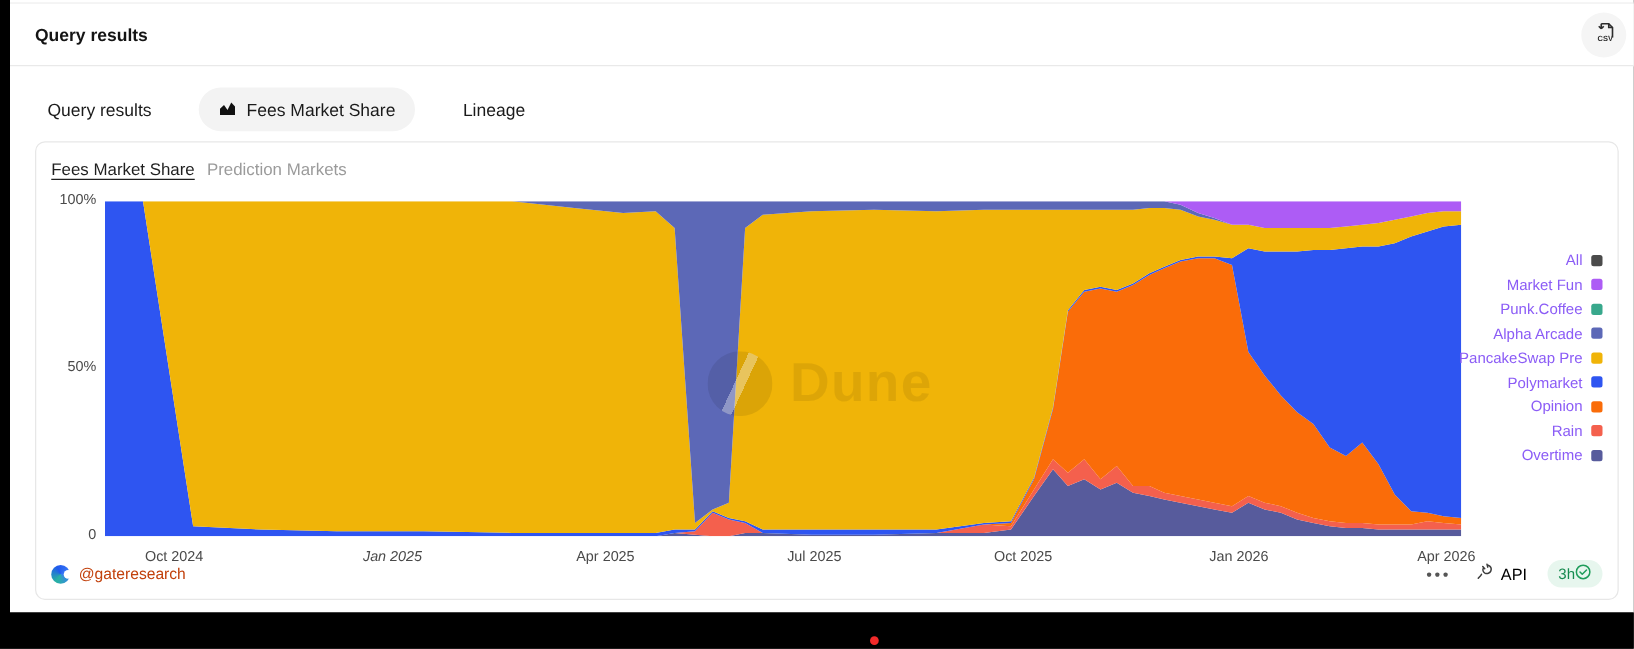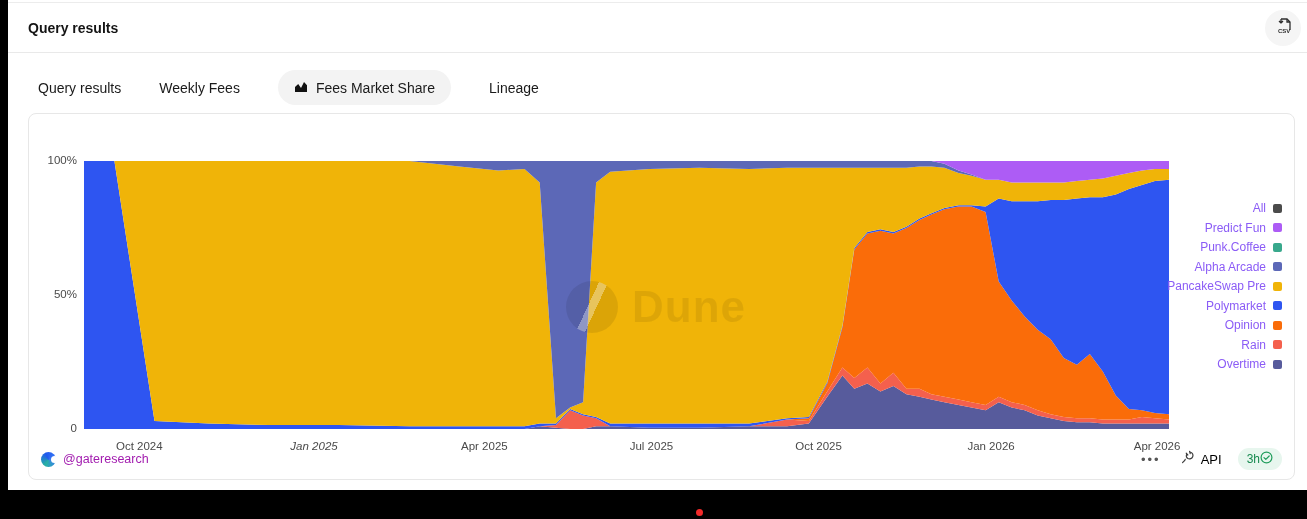--- a/index.html
+++ b/index.html
@@ -50,21 +50,21 @@
   .legend-swatch { width:9px; height:9px; border-radius:2px; flex:0 0 auto; }
 
   
   .pfoot { position:absolute; bottom:8px; left:12px; right:12px; height:24px;
            display:flex; align-items:center; justify-content:space-between; }
   .pfoot-left { display:flex; align-items:center; gap:7px; }
   .dune-logo { width:15px; height:15px; border-radius:50%; position:relative;
                background: conic-gradient(from 210deg, #28b2a2, #2059ee 35%, #3b7bf6 65%, #28b2a2); }
   .dune-logo::after { content:""; position:absolute; right:-2px; top:4px; width:7px; height:7px;
                       border-radius:50%; background:#fff; }
-  .author { font-size:12.5px; color:#a21caf; text-decoration:none; }
+  .author { font-size:12.5px; color:#c2410c; text-decoration:none; }
   .pfoot-right { display:flex; align-items:center; gap:16px; }
   .dots-btn { background:none; border:none; font-size:13px; color:#555; letter-spacing:2px; cursor:pointer; padding:2px 4px; }
   .api-btn { background:none; border:none; display:flex; align-items:center; gap:5px;
              font-size:13px; color:#000000; cursor:pointer; font-family:inherit; }
   .badge { display:flex; align-items:center; background:#e7f6ee; color:#178a50;
            border:none; border-radius:999px; padding:3px 9px; font-size:12px; cursor:pointer; font-family:inherit; }
 
   
   .bottom-bar { position:absolute; top:490px; left:0; width:1307px; height:29px; background:#000; }
   .red-dot { position:absolute; left:696px; top:19px; width:7px; height:7px; border-radius:50%; background:#f32a2a; }
@@ -84,33 +84,36 @@
           <path d="M14 3 v3 h3" fill="none" stroke="#2e2e2e" stroke-width="1.3"></path>
           <path d="M8 3 v4 M8 7 l-2 -2 M8 7 l2 -2" fill="none" stroke="#2e2e2e" stroke-width="1.3"></path>
           <text x="5" y="17" font-size="6" font-weight="bold" fill="#2e2e2e" font-family="Liberation Sans, sans-serif">CSV</text>
         </svg>
       </span>
     </button>
   </header>
 
   <nav class="tabs">
     <button class="tab">Query results</button>
-    <button class="tab">Weekly Fees</button>
     <button class="tab active">
       <span>
         <svg width="14" height="14" viewBox="0 0 14 14">
           <path d="M1 13 L1 8 L4.2 5 L7 9 L10 3 L13 6.2 L13 13 Z" fill="#111"></path>
         </svg>
       </span>
       <span>Fees Market Share</span>
     </button>
     <button class="tab">Lineage</button>
   </nav>
 
   <section class="panel">
+    <div class="panel-head">
+      <span class="panel-title">Fees Market Share</span>
+      <span class="panel-subtitle">Prediction Markets</span>
+    </div>
 
     <span class="ylab ylab-100">100%</span>
     <span class="ylab ylab-50">50%</span>
     <span class="ylab ylab-0">0</span>
 
     <div class="plot">
       <svg id="chart-svg" viewBox="0 0 1085 268" preserveAspectRatio="none">
           <path d="M0.0 268.0 L30.4 268.0 L70.5 268.0 L124.8 268.0 L185.5 268.0 L255.0 268.0 L325.5 268.0 L375.4 268.0 L414.5 268.0 L440.5 268.0 L455.7 265.3 L472.0 266.7 L486.1 268.0 L499.1 268.0 L512.1 265.3 L526.2 265.3 L565.3 266.7 L615.2 266.7 L665.1 265.3 L703.1 265.3 L724.8 262.6 L743.2 235.8 L758.4 214.4 L770.3 227.8 L783.4 222.4 L796.4 230.5 L809.4 225.1 L822.4 233.2 L835.5 235.8 L847.4 238.5 L860.4 241.2 L874.5 243.9 L887.5 246.6 L901.6 249.2 L914.7 241.2 L927.7 246.6 L940.7 249.2 L953.7 254.6 L966.7 257.3 L979.8 260.0 L992.8 261.3 L1005.8 261.3 L1018.8 262.6 L1031.8 262.6 L1044.9 262.6 L1057.9 262.6 L1070.9 262.6 L1085.0 262.6 L1085.0 268.0 L1070.9 268.0 L1057.9 268.0 L1044.9 268.0 L1031.8 268.0 L1018.8 268.0 L1005.8 268.0 L992.8 268.0 L979.8 268.0 L966.7 268.0 L953.7 268.0 L940.7 268.0 L927.7 268.0 L914.7 268.0 L901.6 268.0 L887.5 268.0 L874.5 268.0 L860.4 268.0 L847.4 268.0 L835.5 268.0 L822.4 268.0 L809.4 268.0 L796.4 268.0 L783.4 268.0 L770.3 268.0 L758.4 268.0 L743.2 268.0 L724.8 268.0 L703.1 268.0 L665.1 268.0 L615.2 268.0 L565.3 268.0 L526.2 268.0 L512.1 268.0 L499.1 268.0 L486.1 268.0 L472.0 268.0 L455.7 268.0 L440.5 268.0 L414.5 268.0 L375.4 268.0 L325.5 268.0 L255.0 268.0 L185.5 268.0 L124.8 268.0 L70.5 268.0 L30.4 268.0 L0.0 268.0 Z" fill="#575b9c"></path>
           <path d="M0.0 268.0 L30.4 268.0 L70.5 268.0 L124.8 268.0 L185.5 268.0 L255.0 268.0 L325.5 268.0 L375.4 268.0 L414.5 268.0 L440.5 268.0 L455.7 265.3 L472.0 264.0 L486.1 249.2 L499.1 254.6 L512.1 257.3 L526.2 265.3 L565.3 266.7 L615.2 266.7 L665.1 265.3 L703.1 258.6 L724.8 260.0 L743.2 230.5 L758.4 206.4 L770.3 217.1 L783.4 206.4 L796.4 222.4 L809.4 211.7 L822.4 227.8 L835.5 227.8 L847.4 233.2 L860.4 235.8 L874.5 238.5 L887.5 241.2 L901.6 243.9 L914.7 235.8 L927.7 241.2 L940.7 243.9 L953.7 249.2 L966.7 253.3 L979.8 255.9 L992.8 257.3 L1005.8 257.3 L1018.8 258.6 L1031.8 258.6 L1044.9 258.6 L1057.9 255.9 L1070.9 257.3 L1085.0 258.6 L1085.0 262.6 L1070.9 262.6 L1057.9 262.6 L1044.9 262.6 L1031.8 262.6 L1018.8 262.6 L1005.8 261.3 L992.8 261.3 L979.8 260.0 L966.7 257.3 L953.7 254.6 L940.7 249.2 L927.7 246.6 L914.7 241.2 L901.6 249.2 L887.5 246.6 L874.5 243.9 L860.4 241.2 L847.4 238.5 L835.5 235.8 L822.4 233.2 L809.4 225.1 L796.4 230.5 L783.4 222.4 L770.3 227.8 L758.4 214.4 L743.2 235.8 L724.8 262.6 L703.1 265.3 L665.1 265.3 L615.2 266.7 L565.3 266.7 L526.2 265.3 L512.1 265.3 L499.1 268.0 L486.1 268.0 L472.0 266.7 L455.7 265.3 L440.5 268.0 L414.5 268.0 L375.4 268.0 L325.5 268.0 L255.0 268.0 L185.5 268.0 L124.8 268.0 L70.5 268.0 L30.4 268.0 L0.0 268.0 Z" fill="#f4604d"></path>
           <path d="M0.0 268.0 L30.4 268.0 L70.5 268.0 L124.8 268.0 L185.5 268.0 L255.0 268.0 L325.5 268.0 L375.4 268.0 L414.5 268.0 L440.5 268.0 L455.7 265.3 L472.0 264.0 L486.1 249.2 L499.1 254.6 L512.1 257.3 L526.2 265.3 L565.3 266.7 L615.2 266.7 L665.1 265.3 L703.1 258.6 L724.8 257.3 L743.2 222.4 L758.4 166.2 L770.3 88.4 L783.4 72.4 L796.4 69.7 L809.4 72.4 L822.4 67.0 L835.5 59.0 L847.4 53.6 L860.4 48.2 L874.5 45.6 L887.5 45.6 L901.6 50.9 L914.7 120.6 L927.7 139.4 L940.7 155.4 L953.7 168.8 L966.7 178.2 L979.8 197.0 L992.8 203.7 L1005.8 193.0 L1018.8 210.4 L1031.8 234.5 L1044.9 247.9 L1057.9 249.2 L1070.9 251.9 L1085.0 253.3 L1085.0 258.6 L1070.9 257.3 L1057.9 255.9 L1044.9 258.6 L1031.8 258.6 L1018.8 258.6 L1005.8 257.3 L992.8 257.3 L979.8 255.9 L966.7 253.3 L953.7 249.2 L940.7 243.9 L927.7 241.2 L914.7 235.8 L901.6 243.9 L887.5 241.2 L874.5 238.5 L860.4 235.8 L847.4 233.2 L835.5 227.8 L822.4 227.8 L809.4 211.7 L796.4 222.4 L783.4 206.4 L770.3 217.1 L758.4 206.4 L743.2 230.5 L724.8 260.0 L703.1 258.6 L665.1 265.3 L615.2 266.7 L565.3 266.7 L526.2 265.3 L512.1 257.3 L499.1 254.6 L486.1 249.2 L472.0 264.0 L455.7 265.3 L440.5 268.0 L414.5 268.0 L375.4 268.0 L325.5 268.0 L255.0 268.0 L185.5 268.0 L124.8 268.0 L70.5 268.0 L30.4 268.0 L0.0 268.0 Z" fill="#fa6c09"></path>
@@ -133,21 +136,21 @@
     <span class="xlab" style="left: 789.545px;">Oct 2025</span>
     <span class="xlab" style="left: 962.06px;">Jan 2026</span>
     <span class="xlab" style="left: 1128.07px;">Apr 2026</span>
 
     <div class="legend">
       <div class="legend-item">
           <span>All</span>
           <span class="legend-swatch" style="background: rgb(75, 75, 75);"></span>
         </div>
       <div class="legend-item">
-          <span>Predict Fun</span>
+          <span>Market Fun</span>
           <span class="legend-swatch" style="background: rgb(173, 92, 245);"></span>
         </div>
       <div class="legend-item">
           <span>Punk.Coffee</span>
           <span class="legend-swatch" style="background: rgb(56, 168, 140);"></span>
         </div>
       <div class="legend-item">
           <span>Alpha Arcade</span>
           <span class="legend-swatch" style="background: rgb(92, 104, 183);"></span>
         </div>

